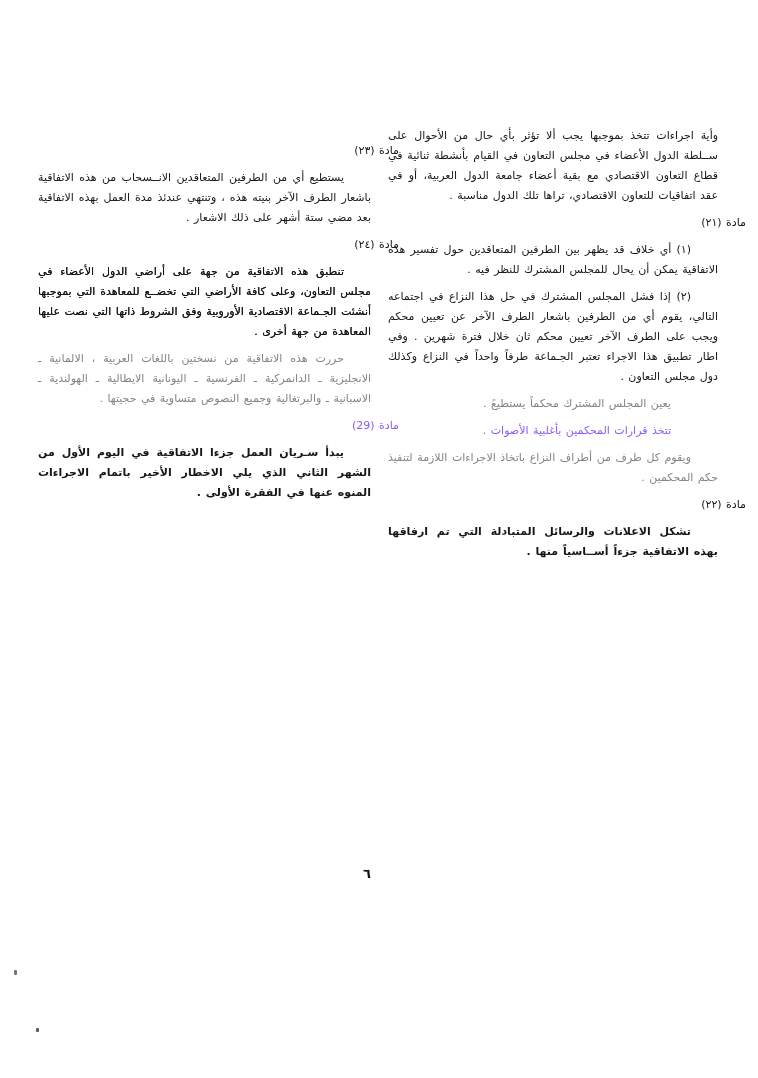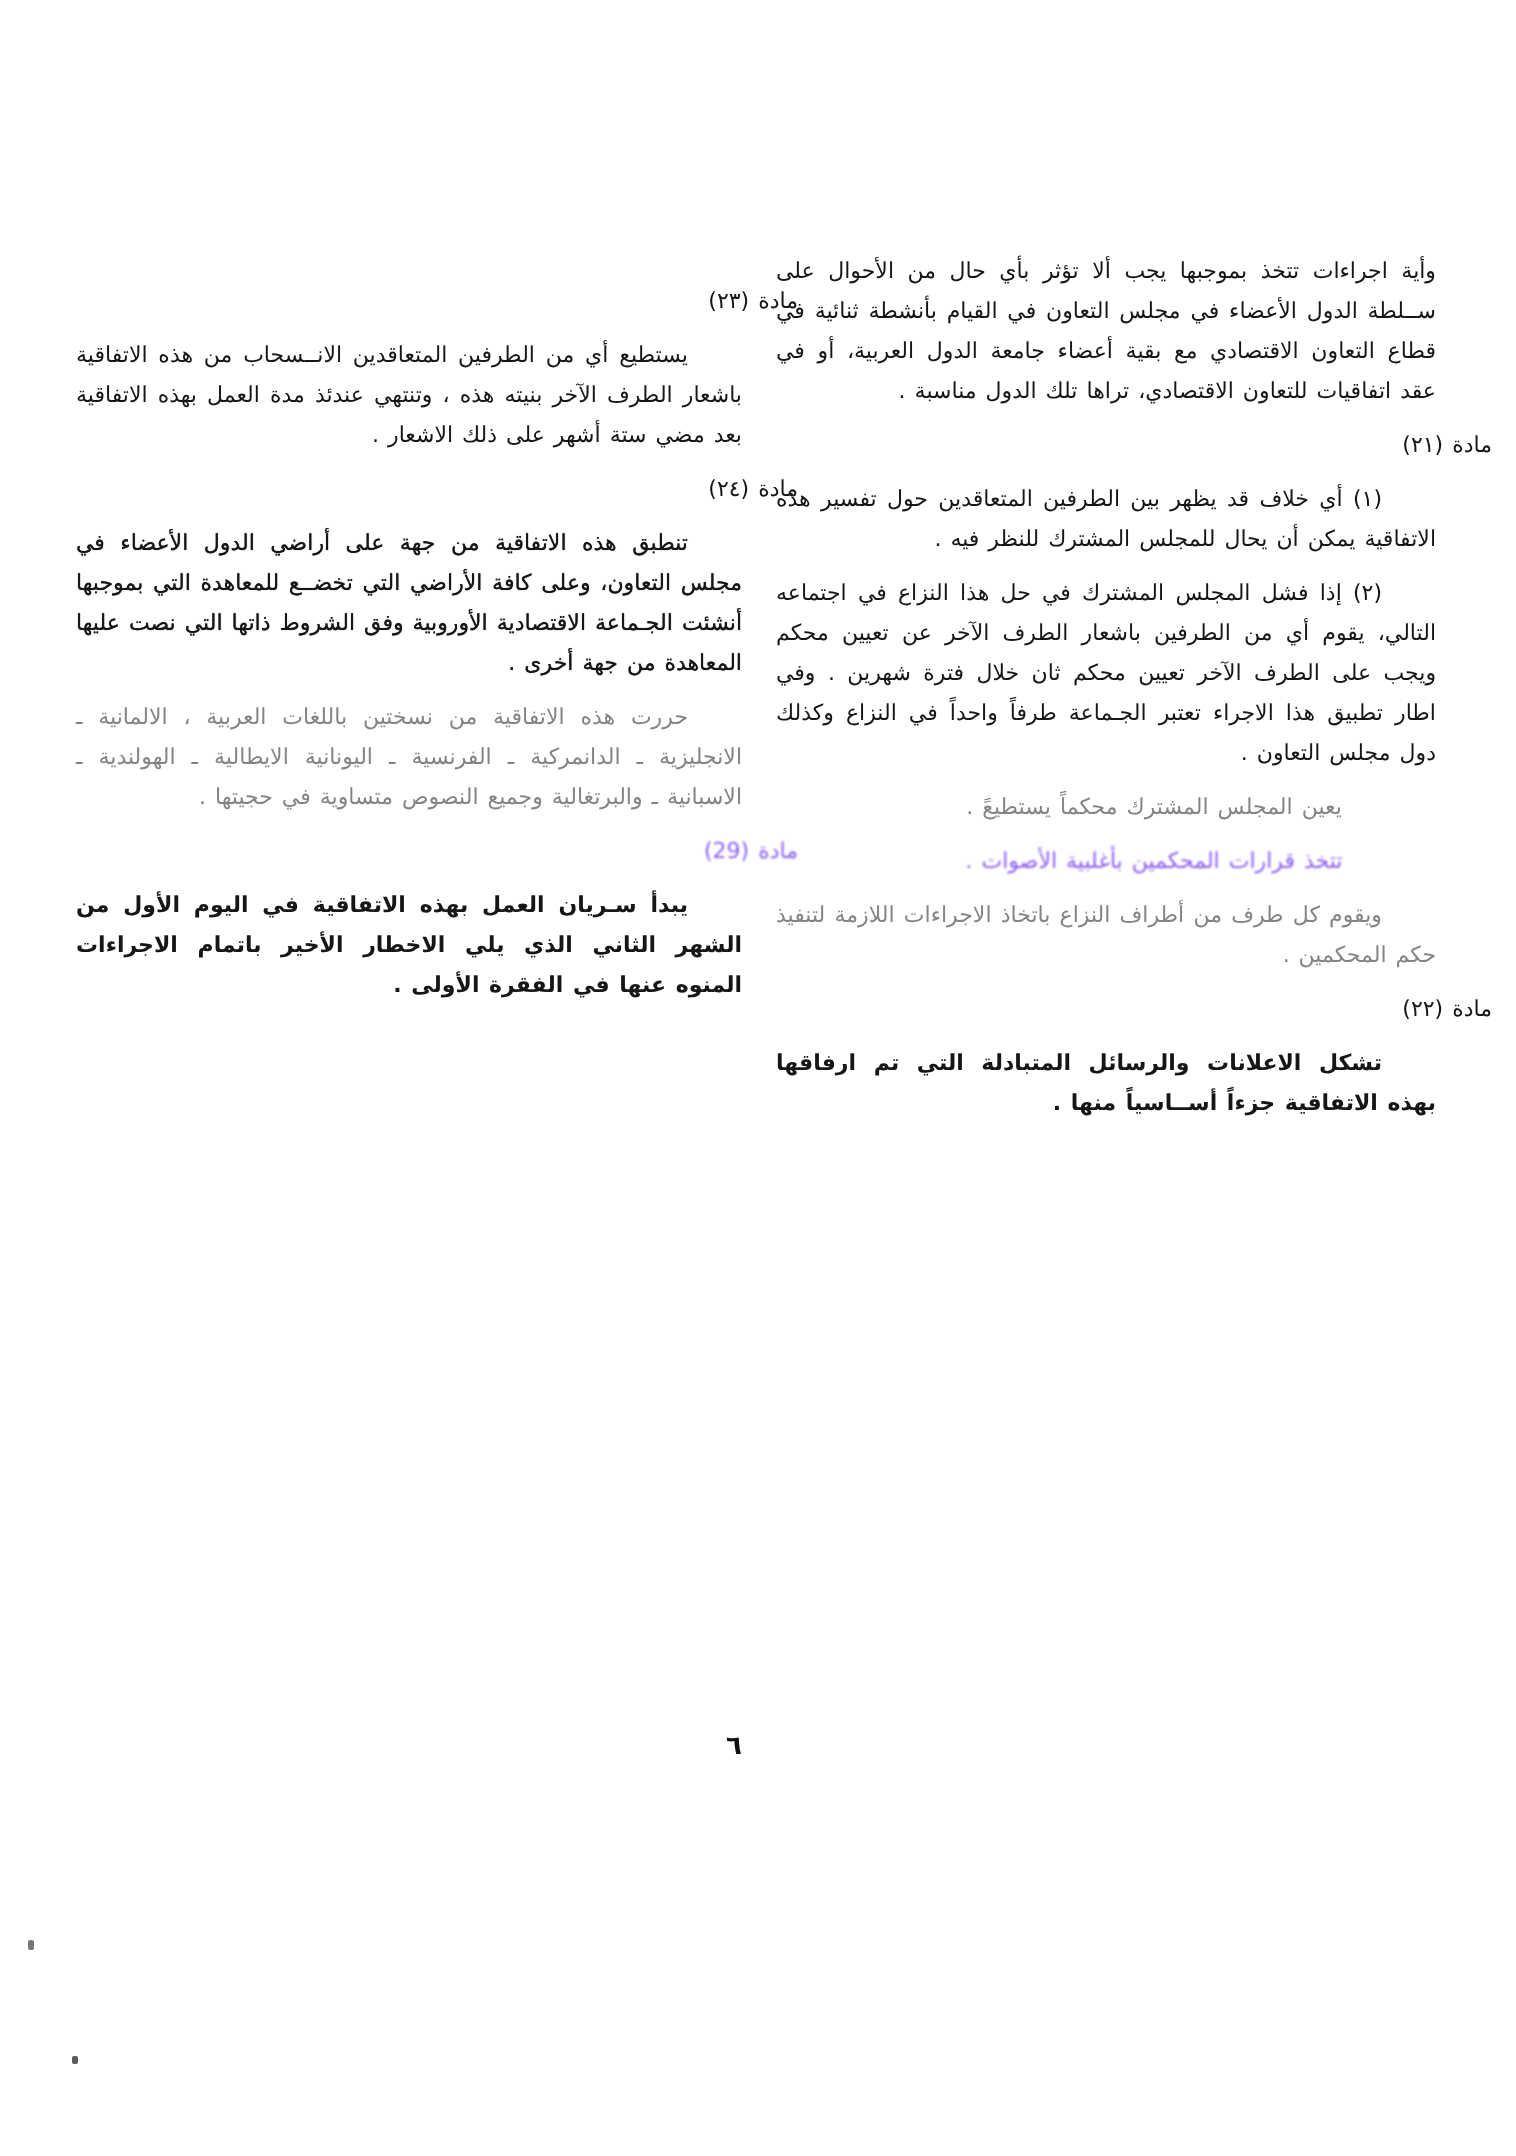--- a/index.html
+++ b/index.html
@@ -72,21 +72,21 @@
       <div class="block para bold">تشكل الاعلانات والرسائل المتبادلة التي تم ارفاقها بهذه الاتفاقية جزءاً أســاسياً منها .</div>
     </div>
 
   <div id="left-col" class="column">
       <div class="block heading">مادة (٢٣)</div>
       <div class="block para">يستطيع أي من الطرفين المتعاقدين الانــسحاب من هذه الاتفاقية باشعار الطرف الآخر بنيته هذه ، وتنتهي عندئذ مدة العمل بهذه الاتفاقية بعد مضي ستة أشهر على ذلك الاشعار .</div>
       <div class="block heading">مادة (٢٤)</div>
       <div class="block para semibold">تنطبق هذه الاتفاقية من جهة على أراضي الدول الأعضاء في مجلس التعاون، وعلى كافة الأراضي التي تخضــع للمعاهدة التي بموجبها أنشئت الجـماعة الاقتصادية الأوروبية وفق الشروط ذاتها التي نصت عليها المعاهدة من جهة أخرى .</div>
       <div class="block para faded">حررت هذه الاتفاقية من نسختين باللغات العربية ، الالمانية ـ الانجليزية ـ الدانمركية ـ الفرنسية ـ اليونانية الايطالية ـ الهولندية ـ الاسبانية ـ والبرتغالية وجميع النصوص متساوية في حجيتها .</div>
       <div class="block heading vfaded">مادة (29)</div>
-      <div class="block para bold">يبدأ سـريان العمل بهذه الاتفاقية في اليوم الأول من الشهر الثاني الذي يلي الاخطار الأخير باتمام الاجراءات المنوه عنها في الفقرة الأولى .</div>
+      <div class="block para bold">يبدأ سـريان العمل جزءا الاتفاقية في اليوم الأول من الشهر الثاني الذي يلي الاخطار الأخير باتمام الاجراءات المنوه عنها في الفقرة الأولى .</div>
     </div>
 
   <div class="page-number">٦</div>
 
   <div id="speck-1" class="speck"></div>
   <div id="speck-2" class="speck"></div>
 
 </div>
 
 </body></html>

